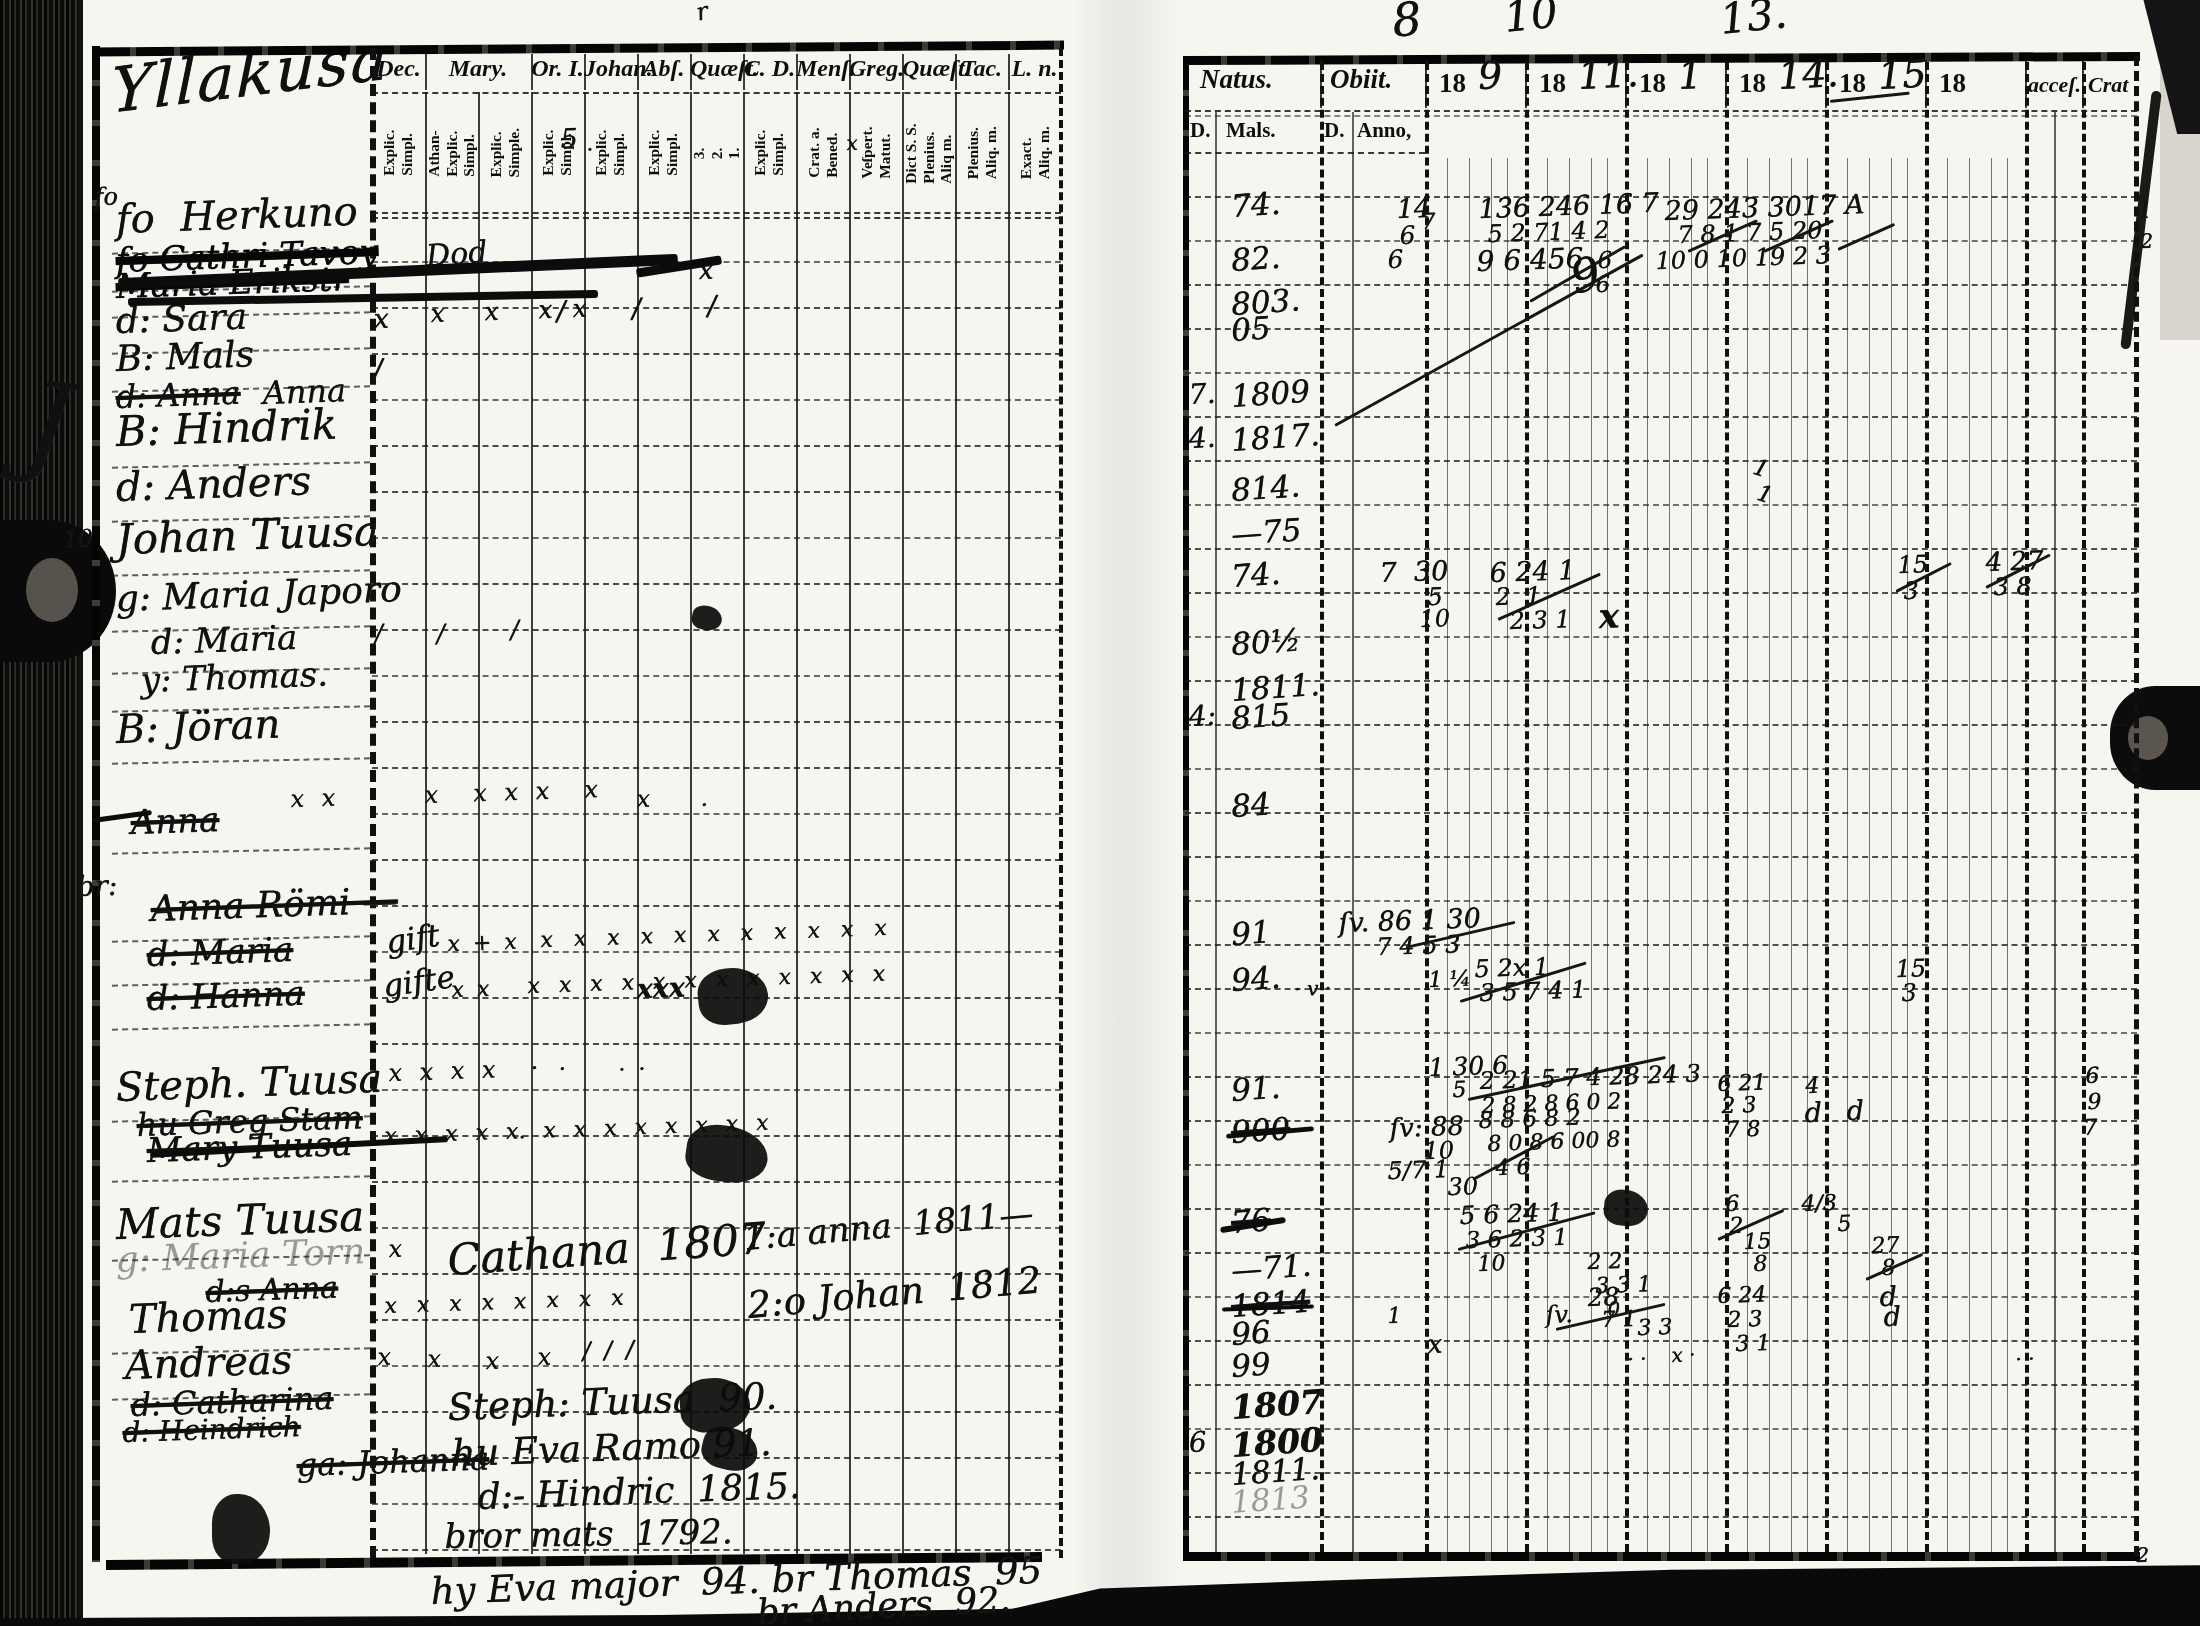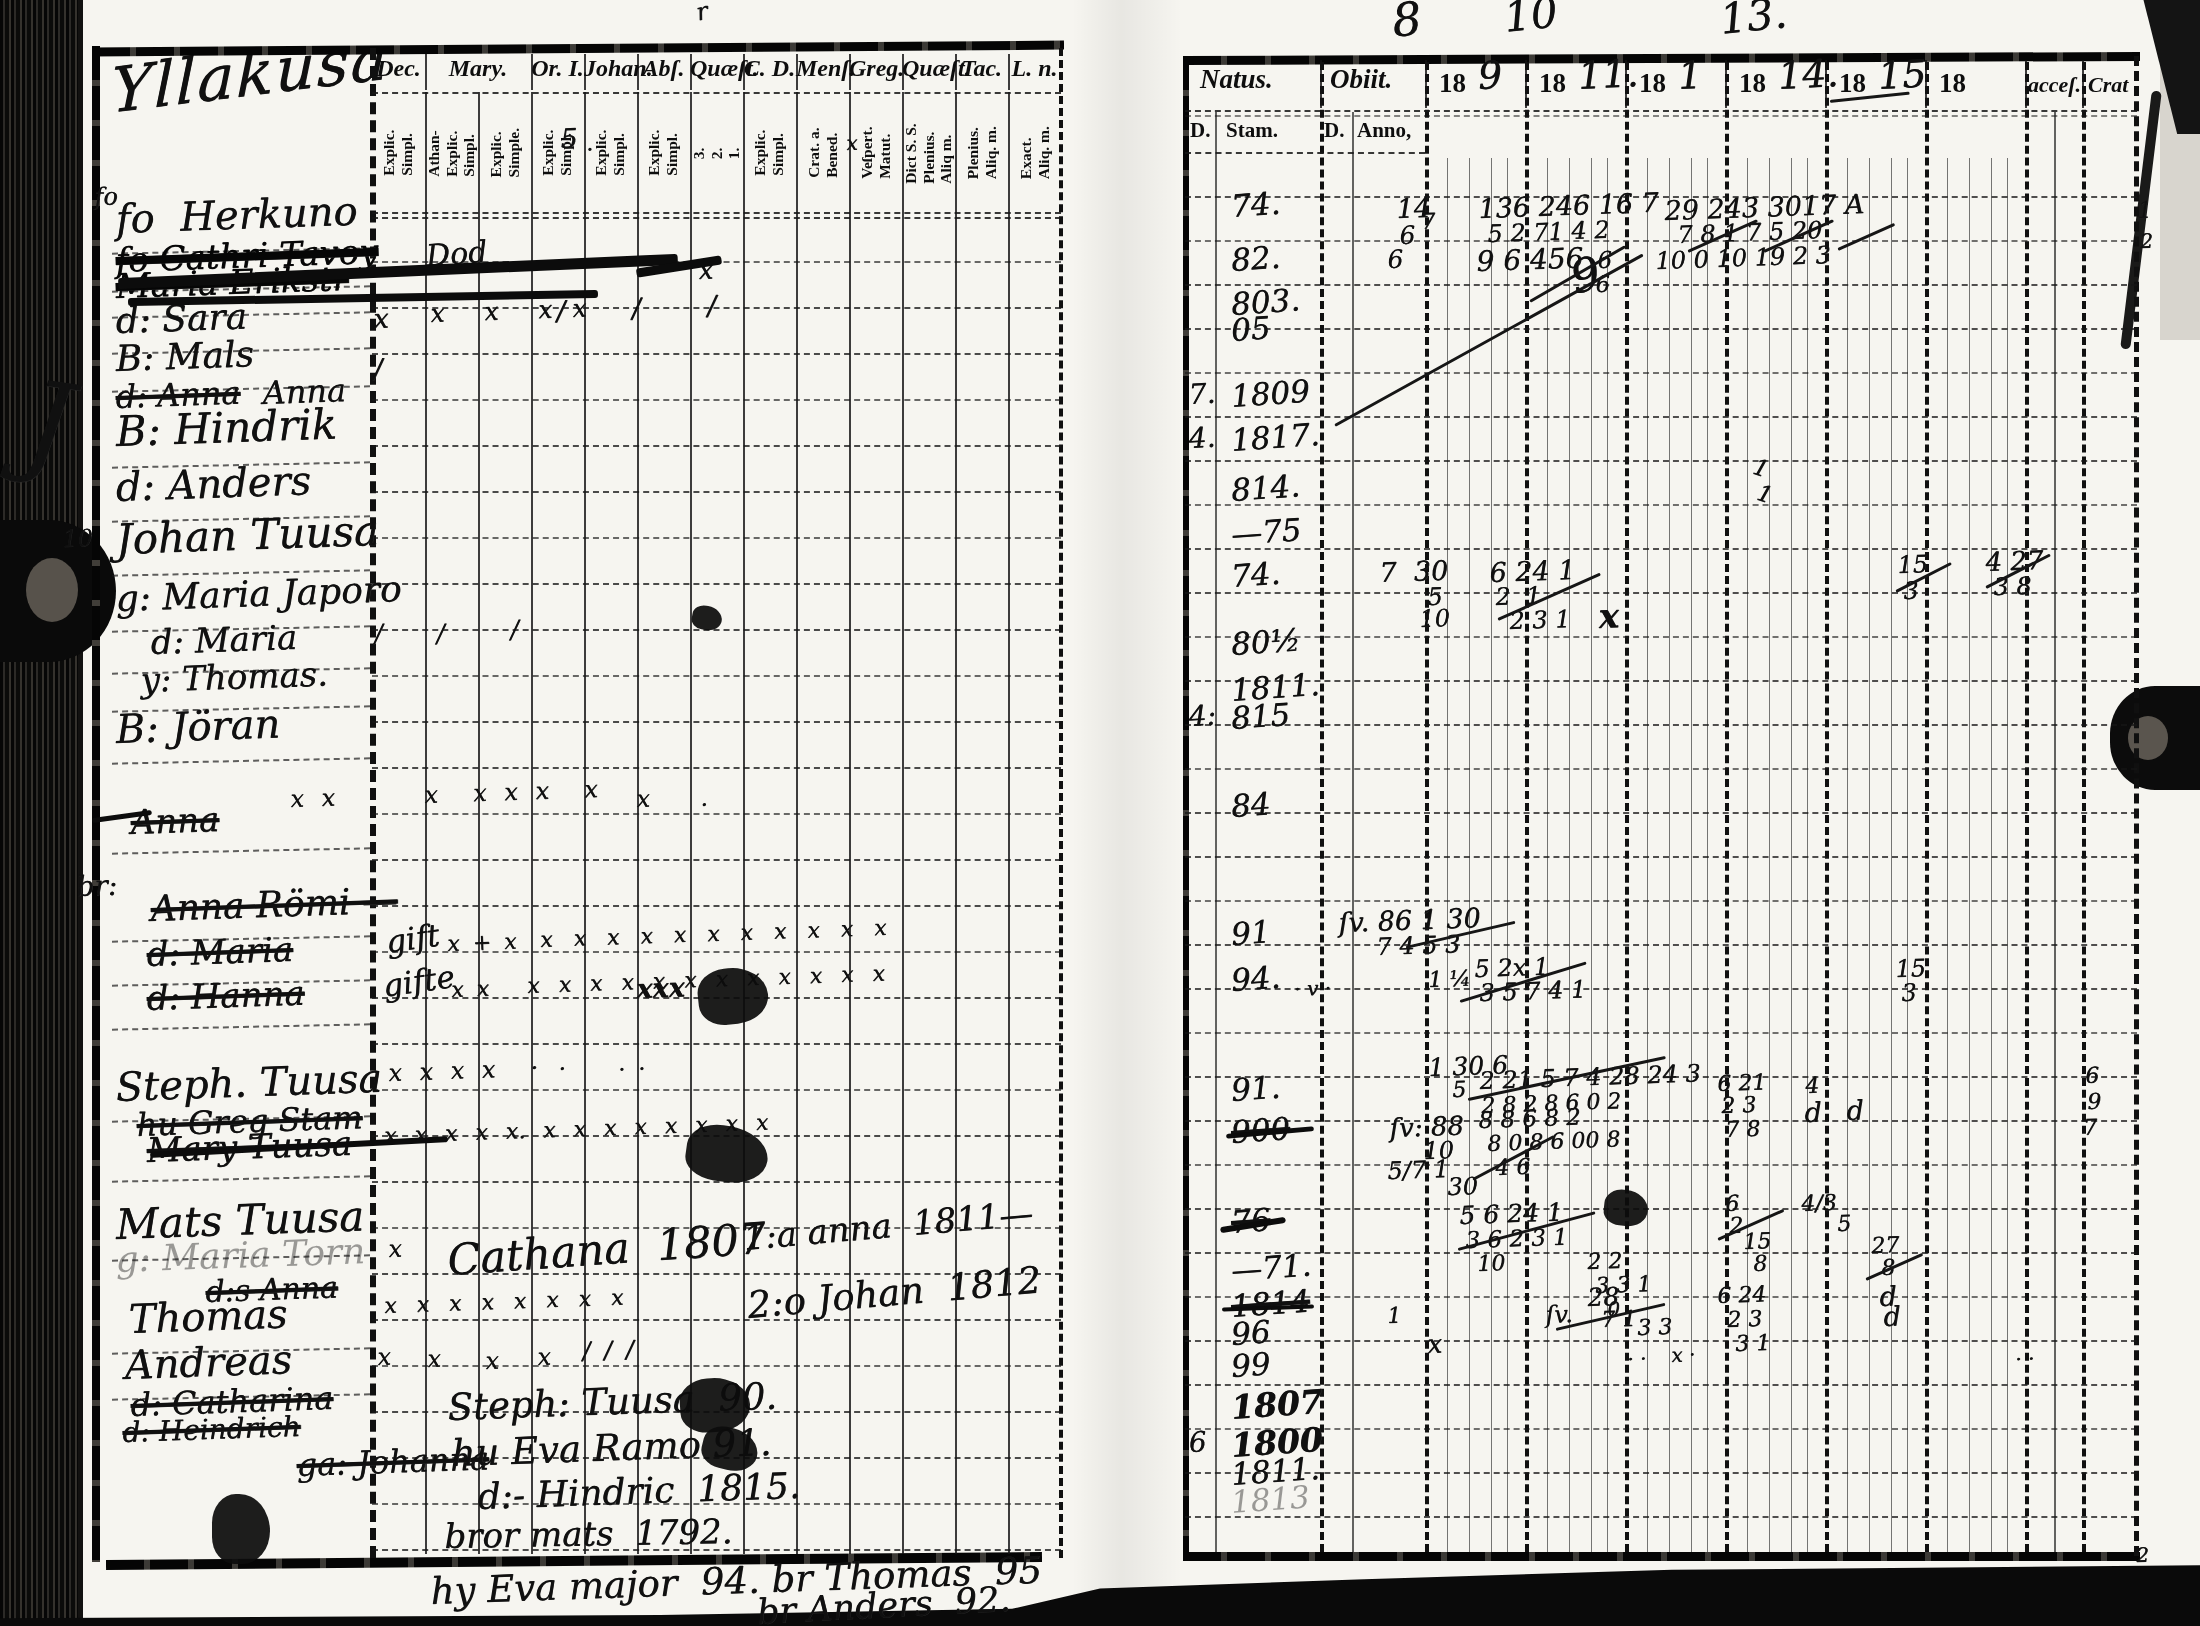--- a/index.html
+++ b/index.html
@@ -65,21 +65,21 @@
   <div class="abs corner-tr"></div>
   <div class="abs edge-line-tr"></div>
   <div class="abs gutter"></div>
   <div class="abs bottom-band"></div>
 
   <div class="hw title">Yllakusa</div>
 
   <div class="print maj t-natus">Natus.</div>
   <div class="print maj t-obiit">Obiit.</div>
   <div class="print t-sub t-d1">D.</div>
-  <div class="print t-sub t-anno1">Stam.</div>
+  <div class="print t-sub t-anno1">Mals.</div>
   <div class="print t-sub t-d2">D.</div>
   <div class="print t-sub t-anno2">Anno,</div>
   <div class="print maj t-acces">acceſ.</div>
   <div class="print maj t-abiit">Crat</div>
 <div class="hbar" style="left: 92px; top: 44px; width: 972px; height: 9px; transform: rotate(-0.4deg);"></div>
     <div class="hbar" style="left: 106px; top: 1556px; width: 936px; height: 10px; transform: rotate(-0.5deg);"></div>
     <div class="vbar" style="left: 92px; top: 46px; width: 8px; height: 1516px;"></div>
     <div class="vld" style="left: 370px; top: 48px; height: 1510px; border-left-width: 6px;"></div>
     <div class="vld" style="left: 1059px; top: 48px; height: 1510px; border-left-width: 4px;"></div>
     <div class="vl" style="left: 425px; top: 92px; height: 1462px;"></div>

